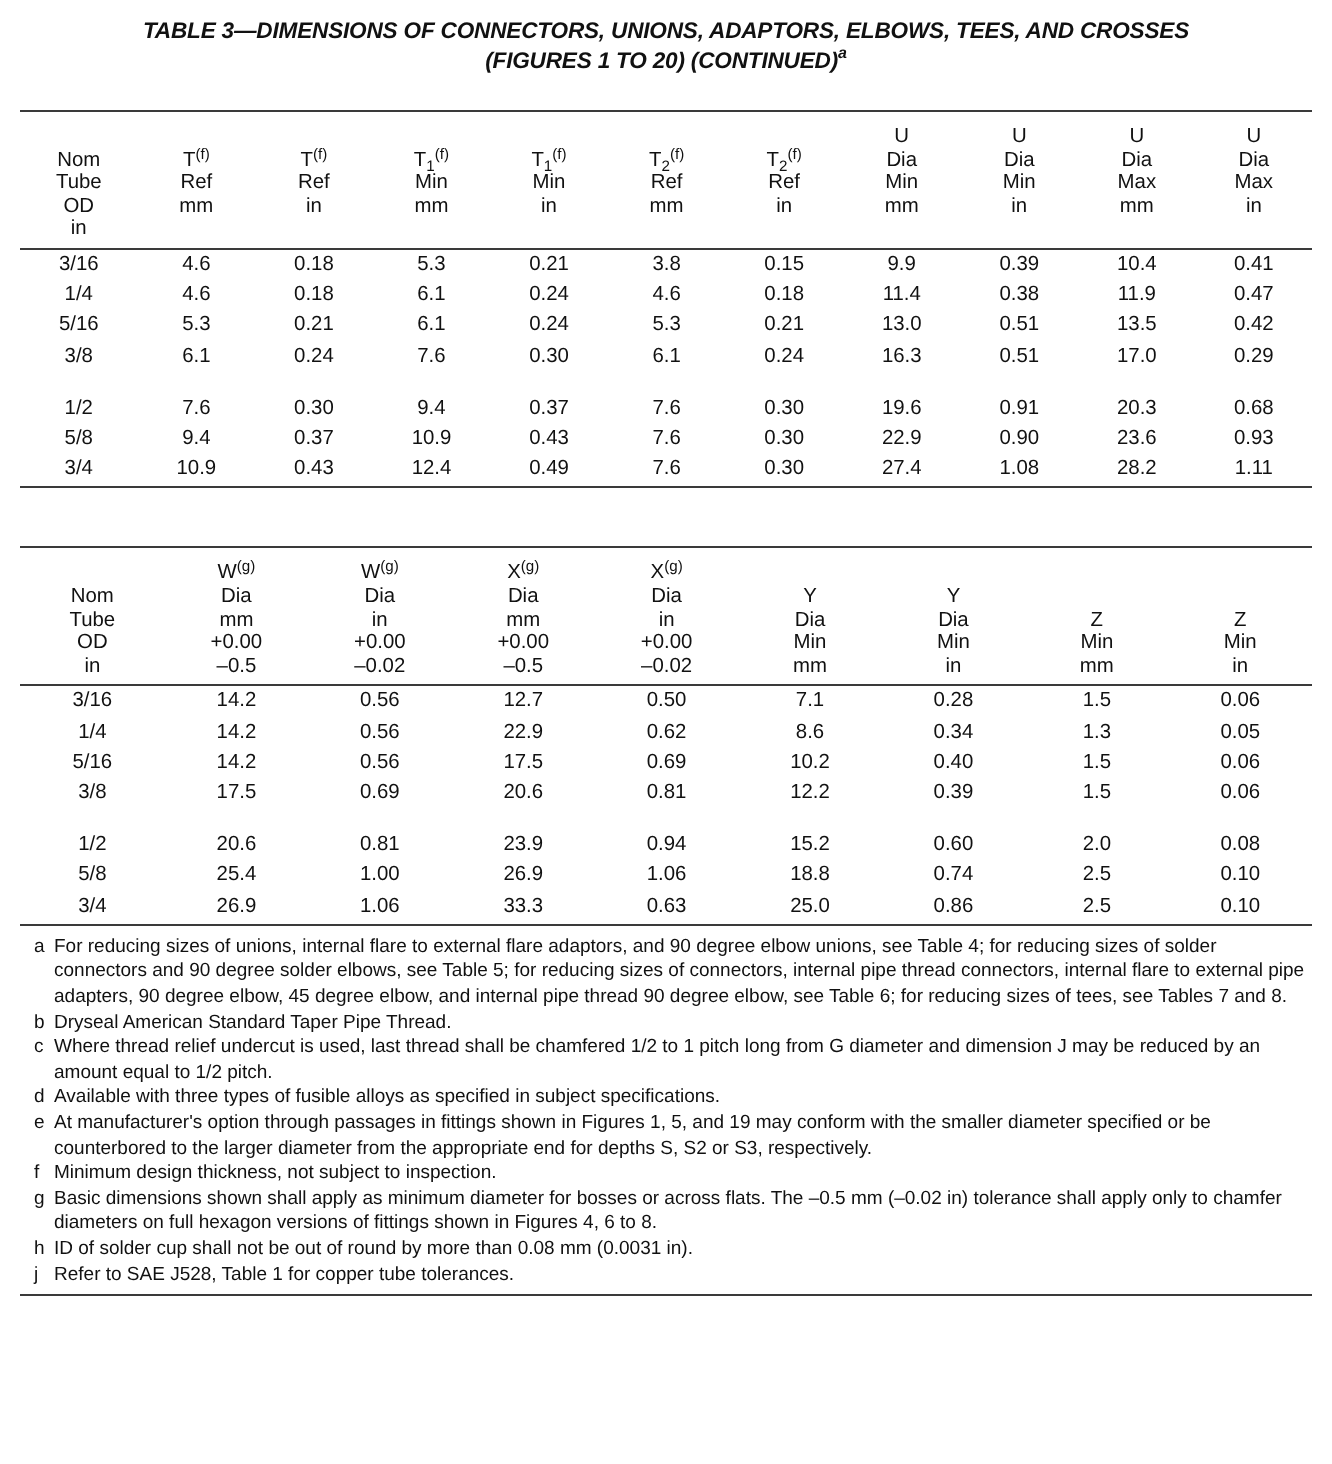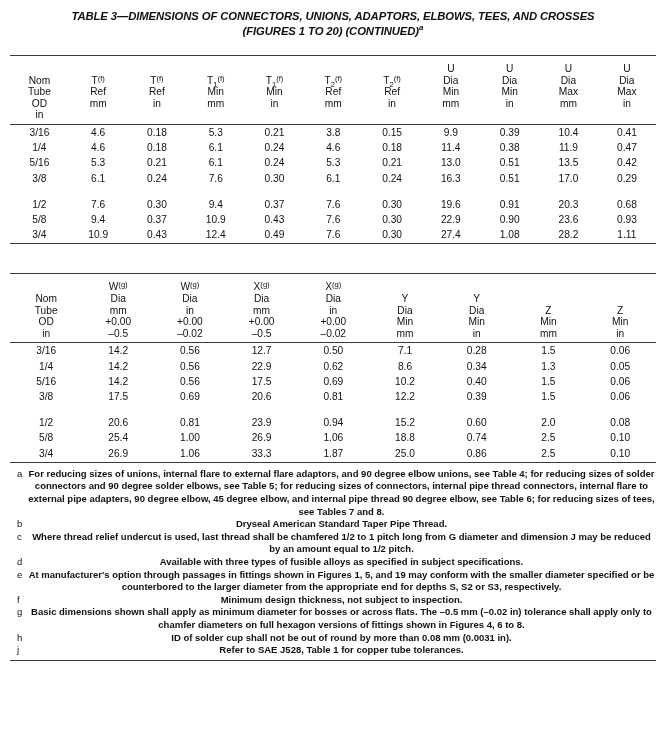--- a/index.html
+++ b/index.html
@@ -111,22 +111,21 @@
   }
   .note-mark {
     width: 17px;
     flex: 0 0 17px;
     text-align: left;
     padding-left: 7px;
     box-sizing: border-box;
   }
   .note-text {
     flex: 1 1 auto;
-    text-align: center;
-    font-weight: bold;
+    text-align: left;
   }
   .notes-bottom-rule {
     border-bottom: 1.1px solid #3a3a3a;
     margin: 3px 0 0 0;
     height: 0;
   }
 
   
   .mid-gap { height: 29px; }
 </style>
@@ -542,21 +541,21 @@
           <td class="data-cell">18.8</td>
           <td class="data-cell">0.74</td>
           <td class="data-cell">2.5</td>
           <td class="data-cell">0.10</td>
         </tr>
         <tr>
           <td class="data-cell">3/4</td>
           <td class="data-cell">26.9</td>
           <td class="data-cell">1.06</td>
           <td class="data-cell">33.3</td>
-          <td class="data-cell">1.87</td>
+          <td class="data-cell">0.63</td>
           <td class="data-cell">25.0</td>
           <td class="data-cell">0.86</td>
           <td class="data-cell">2.5</td>
           <td class="data-cell">0.10</td>
         </tr>
       </tbody>
     <tbody>
       <tr class="rule-bot">
           <td colspan="9"></td>
         </tr>

